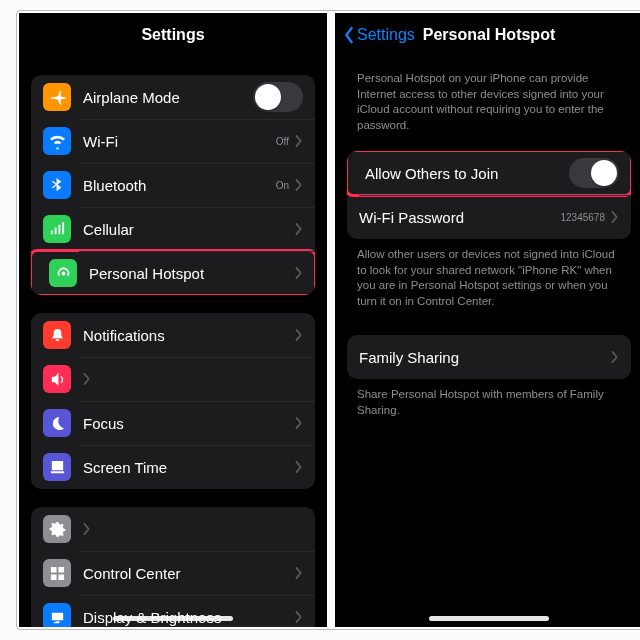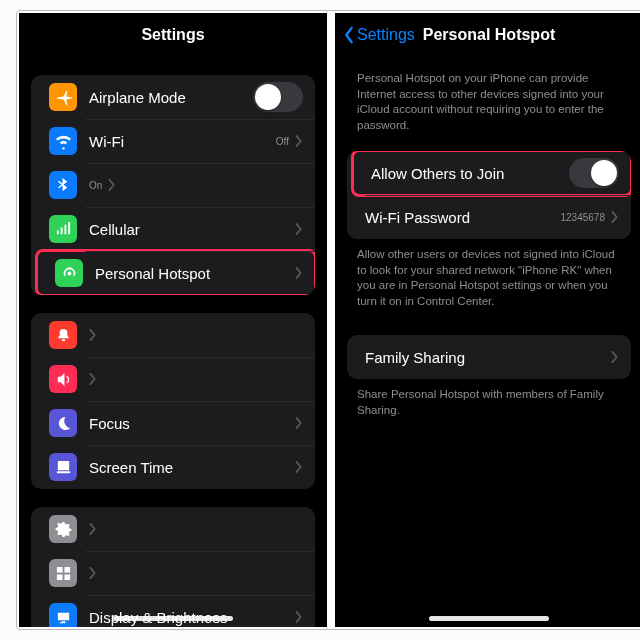--- a/index.html
+++ b/index.html
@@ -14,21 +14,21 @@
   .phone.right { margin:2px 2px 2px 0; }
 
   .header { height:44px; position:relative; display:flex; align-items:center; justify-content:center; color:#fff; flex:0 0 auto; }
   .header .title { font-size:16px; font-weight:600; }
   .back { position:absolute; left:8px; top:0; height:44px; display:flex; align-items:center; color:#0a84ff; font-size:16px; gap:2px;}
   .back svg { width:12px; height:18px; }
 
   .scroll { flex:1; overflow:hidden; }
 
   .group { margin:18px 12px 0 12px; background:#1c1c1e; border-radius:10px; overflow:hidden; }
-  .row { display:flex; align-items:center; height:44px; padding:0 12px; position:relative; color:#fff; font-size:15px;margin-left:6px; }
+  .row { display:flex; align-items:center; height:44px; padding:0 12px; position:relative; color:#fff; font-size:15px; }
   .row + .row::before { content:""; position:absolute; left:48px; right:0; top:0; height:1px; background:#2a2a2c; }
   .row .icon { width:28px; height:28px; border-radius:6px; margin-right:12px; display:flex; align-items:center; justify-content:center; flex:0 0 auto; }
   .row .label { flex:1; white-space:nowrap; overflow:hidden; text-overflow:ellipsis; }
   .row .detail { color:#8e8e93; font-size:10px; margin-right:6px; }
   .row .chev { color:#5a5a5e; }
   .row .chev svg { width:8px; height:12px; display:block; }
   .row.noicon + .row.noicon::before { left:12px; }
   .row.noicon .label { margin-left:0; }
 
   .toggle { width:50px; height:30px; border-radius:15px; background:#39393d; position:relative; flex:0 0 auto; }
@@ -80,20 +80,21 @@
                   <path d="M1 1l5 6-5 6" fill="none" stroke="#5a5a5e" stroke-width="2" stroke-linecap="round" stroke-linejoin="round"></path>
                 </svg>
               </span>
             </div>
             <div class="row">
               <span class="icon" style="background:#0a7aff">
                 <svg viewBox="0 0 18 18">
                   <path fill="#fff" d="M8 1l5 4-4 3 4 3-5 4V9L4 12l-1-1 4-3-4-3 1-1 4 3z"></path>
                 </svg>
               </span>
+              <span class="label">Bluetooth</span>
               <span class="detail">On</span>
               <span class="chev">
                 <svg viewBox="0 0 8 14">
                   <path d="M1 1l5 6-5 6" fill="none" stroke="#5a5a5e" stroke-width="2" stroke-linecap="round" stroke-linejoin="round"></path>
                 </svg>
               </span>
             </div>
             <div class="row">
               <span class="icon" style="background:#30d158">
                 <svg viewBox="0 0 18 18">
@@ -121,20 +122,21 @@
               </span>
             </div>
           </div>
           <div class="group">
             <div class="row">
               <span class="icon" style="background:#ff3b30">
                 <svg viewBox="0 0 18 18">
                   <path fill="#fff" d="M9 2a4 4 0 0 0-4 4v3l-2 3h12l-2-3V6a4 4 0 0 0-4-4zM7 13a2 2 0 0 0 4 0z"></path>
                 </svg>
               </span>
+              <span class="label">Notifications</span>
               <span class="chev">
                 <svg viewBox="0 0 8 14">
                   <path d="M1 1l5 6-5 6" fill="none" stroke="#5a5a5e" stroke-width="2" stroke-linecap="round" stroke-linejoin="round"></path>
                 </svg>
               </span>
             </div>
             <div class="row">
               <span class="icon" style="background:#ff2d55">
                 <svg viewBox="0 0 18 18">
                   <path fill="#fff" d="M3 6h3l4-4v14l-4-4H3zM13 5a5 5 0 0 1 0 8l-1-1a3.5 3.5 0 0 0 0-6z"></path>
@@ -185,20 +187,21 @@
                   <path d="M1 1l5 6-5 6" fill="none" stroke="#5a5a5e" stroke-width="2" stroke-linecap="round" stroke-linejoin="round"></path>
                 </svg>
               </span>
             </div>
             <div class="row">
               <span class="icon" style="background:#8e8e93">
                 <svg viewBox="0 0 18 18">
                   <path fill="#fff" d="M2 2h6v6H2zM10 2h6v6h-6zM2 10h6v6H2zM10 10h6v6h-6z"></path>
                 </svg>
               </span>
+              <span class="label">Control Center</span>
               <span class="chev">
                 <svg viewBox="0 0 8 14">
                   <path d="M1 1l5 6-5 6" fill="none" stroke="#5a5a5e" stroke-width="2" stroke-linecap="round" stroke-linejoin="round"></path>
                 </svg>
               </span>
             </div>
             <div class="row">
               <span class="icon" style="background:#0a7aff">
                 <svg viewBox="0 0 18 18">
                   <path fill="#fff" d="M3 4h12v8H3zM7 13h4v2H5v-1h2zM5 5h4v2H5z"></path>

